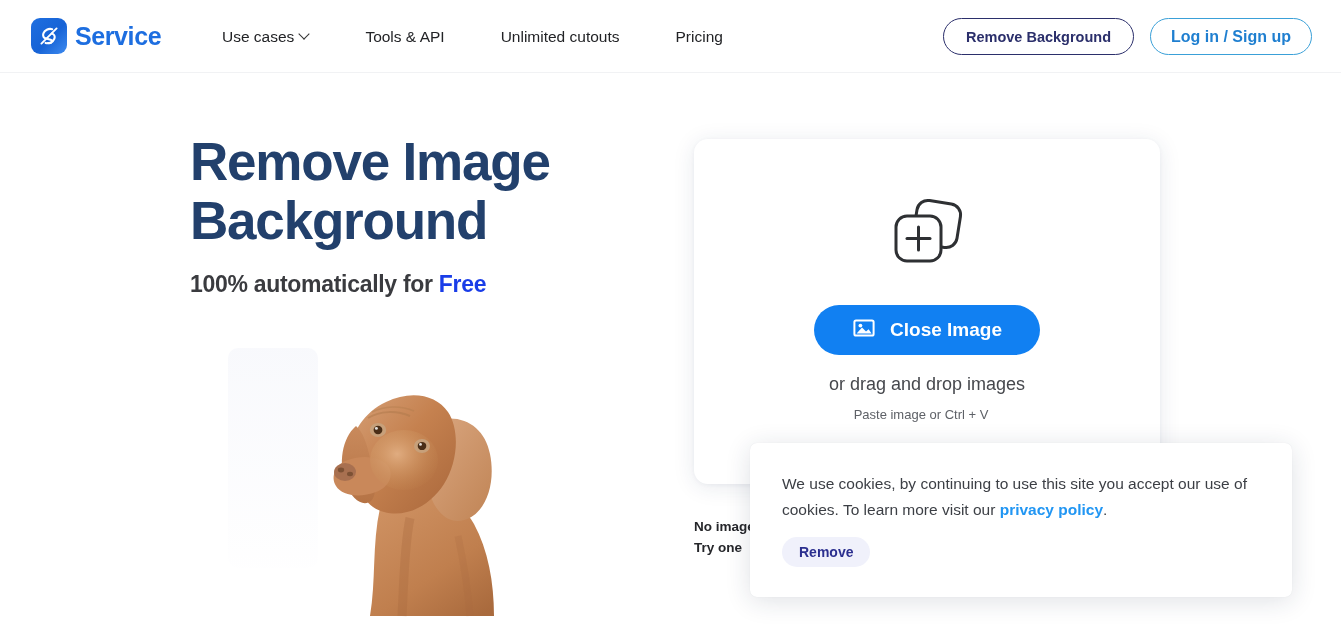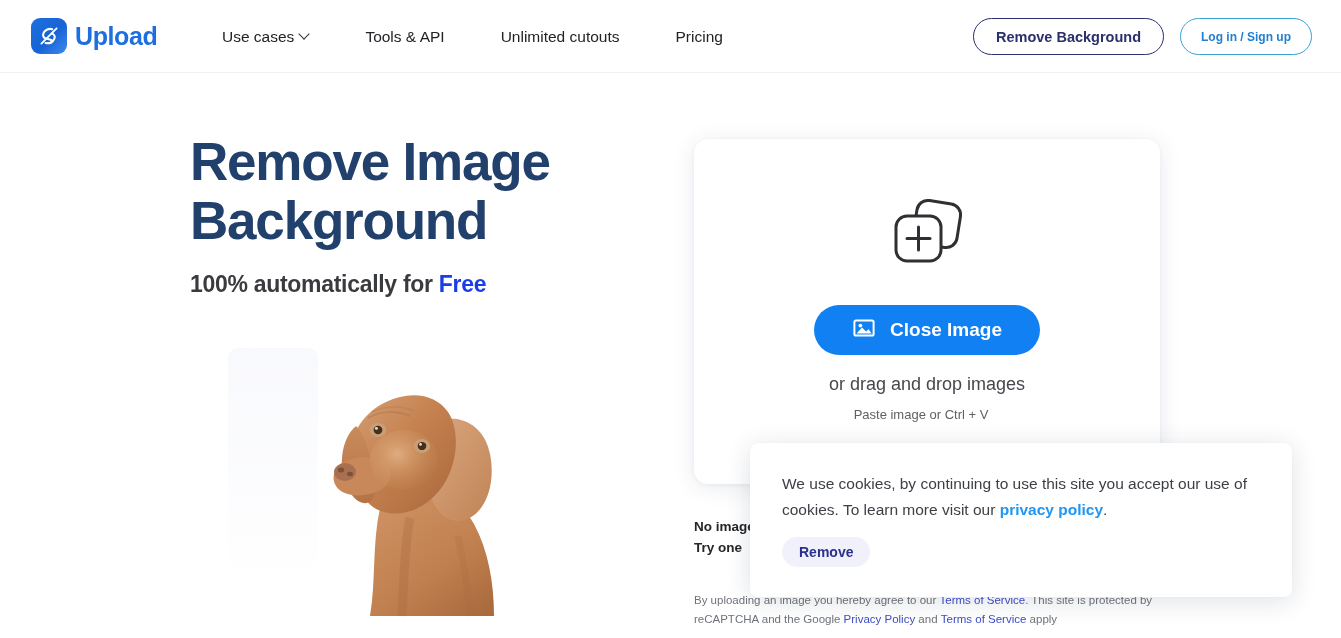--- a/index.html
+++ b/index.html
@@ -64,21 +64,21 @@
   .btn-outline-dark {
     height: 37px; padding: 0 22px; border-radius: 20px;
     border: 1.3px solid #2b2f6b; background: #fff;
     color: #2b2f6b; font-size: 14.5px; font-weight: 600;
     font-family: "Liberation Sans", sans-serif;
     cursor: pointer; display: flex; align-items: center; white-space: nowrap;
   }
   .btn-outline-blue {
     height: 37px; padding: 16px 20px; border-radius: 20px;
     border: 1.3px solid #3aa0d8; background: #fff;
-    color: #1f7fd0; font-size: 12px; font-weight: 600;
+    color: #1f7fd0; font-size: 16px; font-weight: 600;
     font-family: "Liberation Sans", sans-serif;
     cursor: pointer; display: flex; align-items: center; white-space: nowrap;
   }
 
   
   .hero-left { position: absolute; left: 190px; top: 132px; width: 520px; }
   .hero-title {
     font-size: 53px; font-weight: 800; color: #22406c;
     line-height: 1.12; letter-spacing: -1.2px;
   }
@@ -169,21 +169,21 @@
   <div class="header">
 
     <div class="brand">
       <span class="brand-mark">
         <svg width="24" height="24" viewBox="0 0 24 24" aria-hidden="true">
           <path d="M15.2 5.2 C11.4 4.2 7.6 6.1 6.4 9.4 c-0.9 2.5 0.2 4.6 2.6 5.2 l4.6 1.1 c1.1 0.3 1.6 1 1.3 1.9 -0.4 1.2 -2 1.9 -3.8 1.5" fill="none" stroke="#ffffff" stroke-width="2.1" stroke-linecap="round"></path>
           <path d="M8.6 18.9 c3.8 1 7.6 -0.9 8.8 -4.2 0.9 -2.5 -0.2 -4.6 -2.6 -5.2" fill="none" stroke="#ffffff" stroke-width="2.1" stroke-linecap="round"></path>
           <line x1="4.4" y1="19.6" x2="19.6" y2="4.4" stroke="#ffffff" stroke-width="1.9" stroke-linecap="round"></line>
         </svg>
       </span>
-      <span class="brand-name">Upload</span>
+      <span class="brand-name">Service</span>
     </div>
 
     <nav class="nav">
       <div class="nav-item">
         <span>Use cases</span>
         <span class="chev"></span>
       </div>
       <div class="nav-item">
         <span>Tools &amp; API</span>
       </div>
@@ -295,23 +295,20 @@
 
     <div class="drag-text">or drag and drop images</div>
     <div class="paste-text">Paste image or Ctrl + V</div>
   </div>
 
   <div class="samples">
     <div>No image?</div>
     <div>Try one</div>
   </div>
 
-  <div class="legal">
-    <span>By uploading an image you hereby agree to our </span><a>Terms of Service</a><span>. This site is protected by reCAPTCHA and the Google </span><a>Privacy Policy</a><span> and </span><a>Terms of Service</a><span> apply</span>
-  </div>
 
   <div class="cookie">
     <div class="cookie-text">
       <span>We use cookies, by continuing to use this site you accept our use of cookies. To learn more visit our </span><a>privacy policy</a><span>.</span>
     </div>
     <button class="cookie-close">Remove</button>
   </div>
 
 </div>
 

